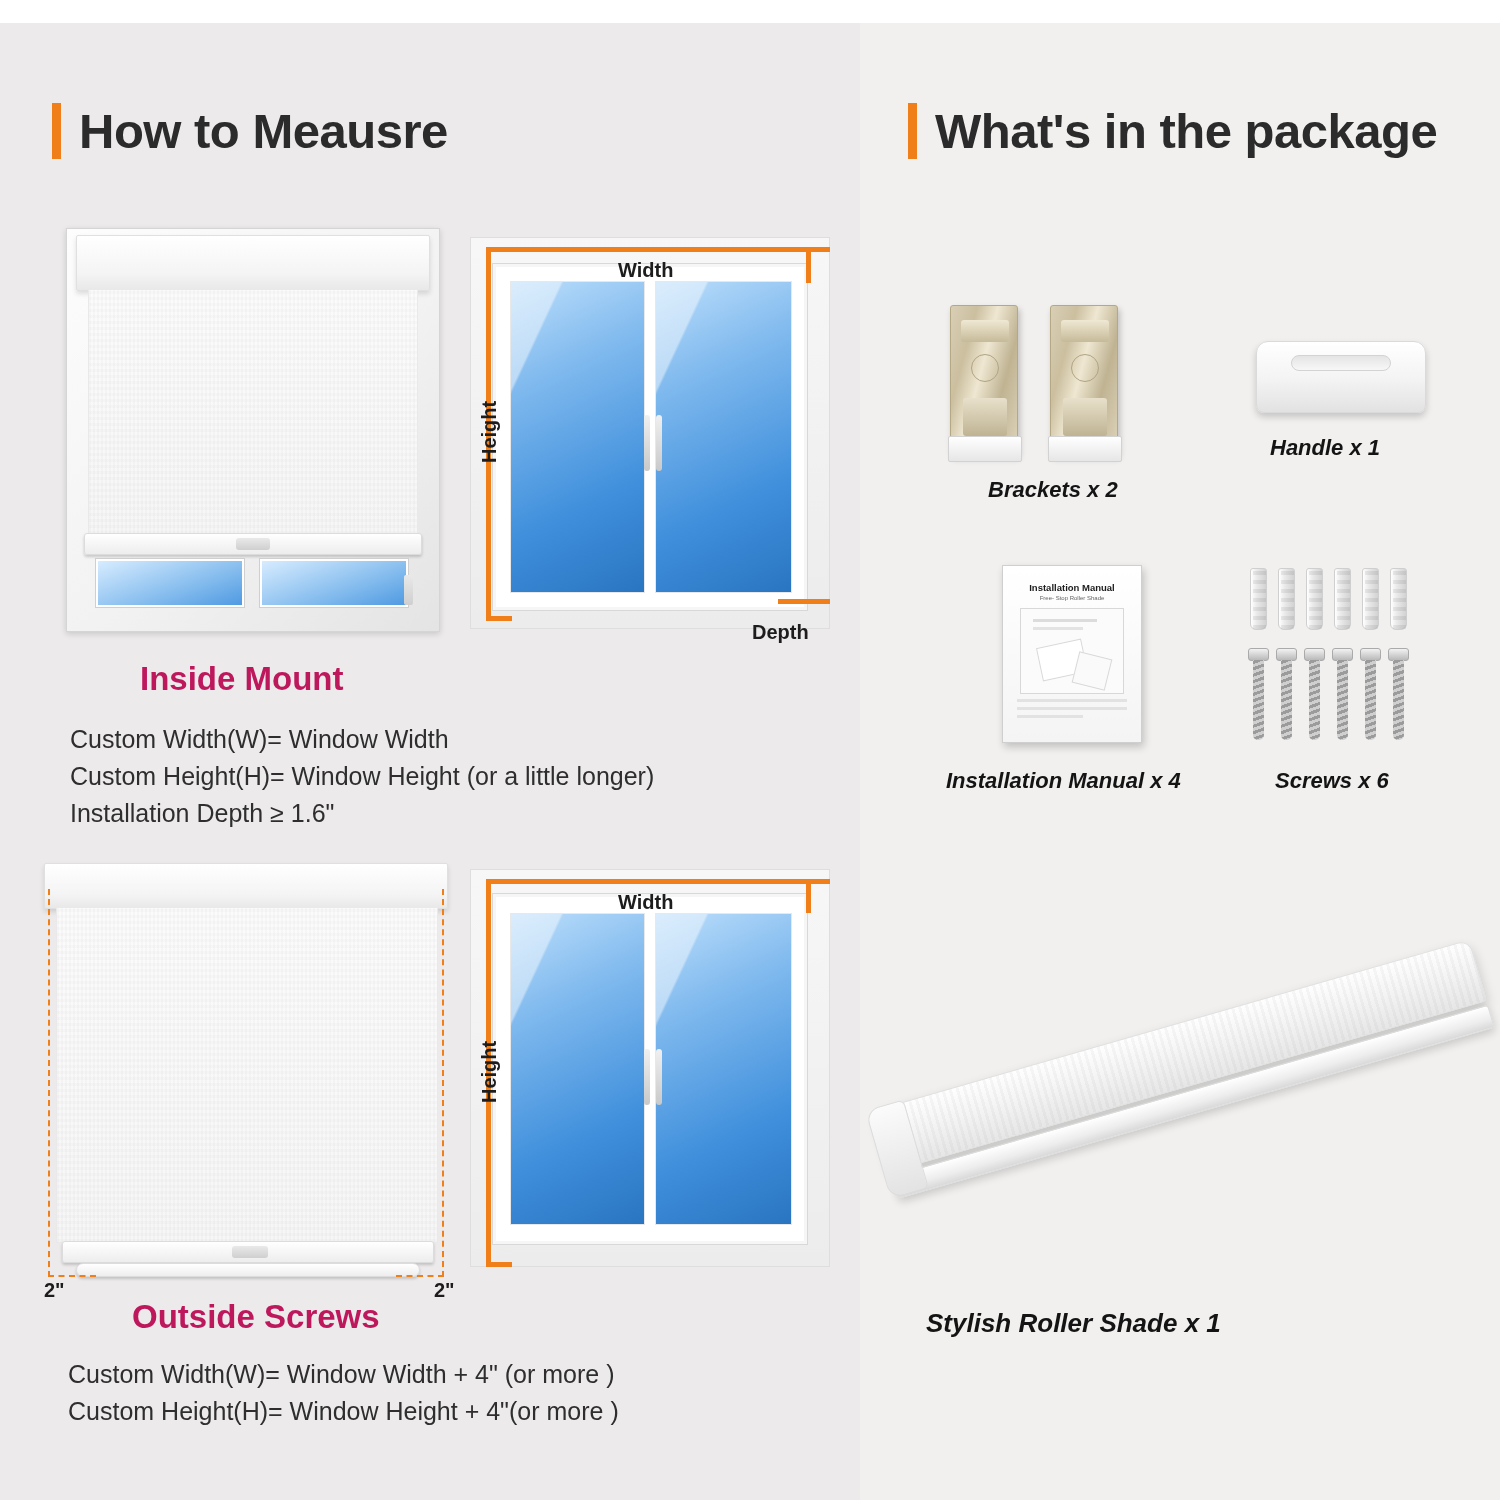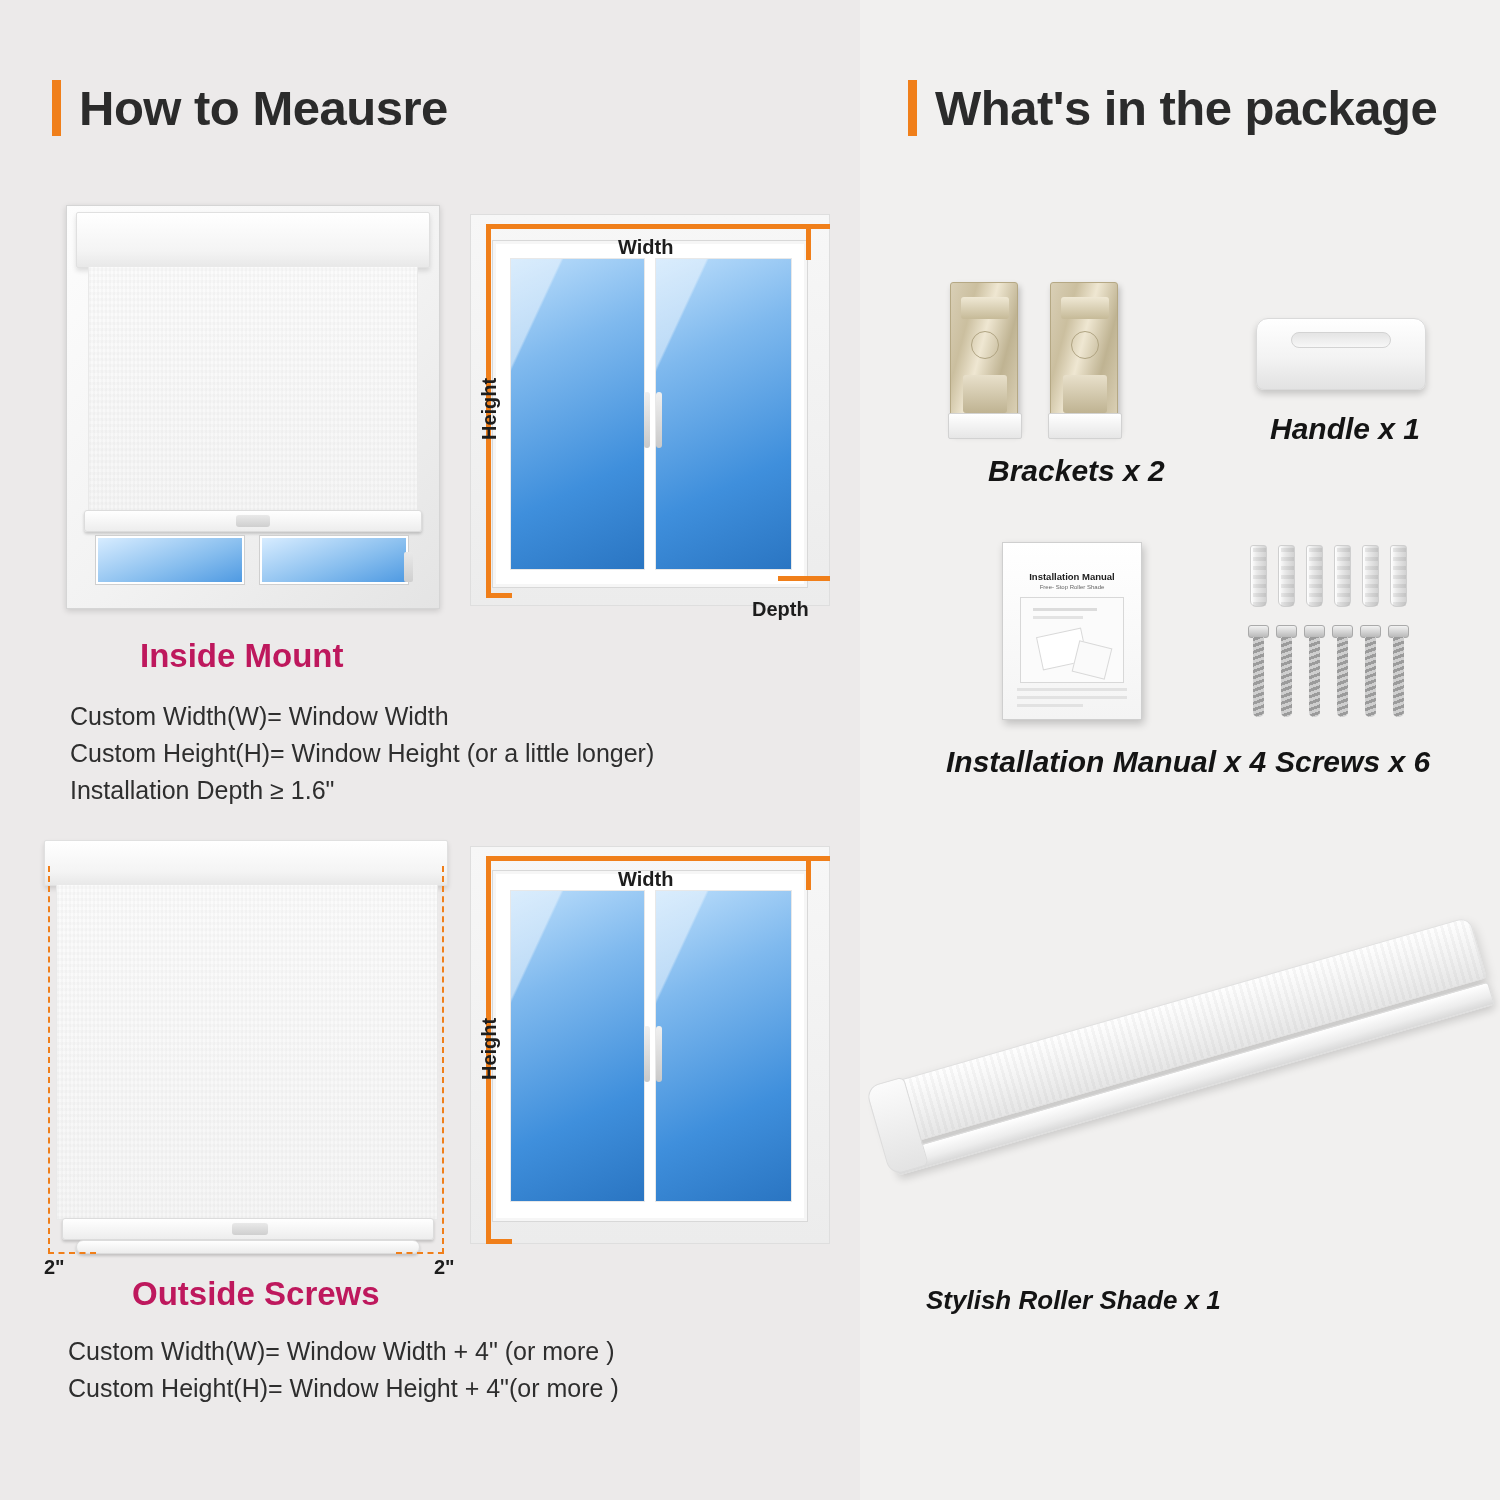--- a/index.html
+++ b/index.html
@@ -3,21 +3,21 @@
 <meta charset="utf-8">
 <style>
   * { box-sizing: border-box; margin: 0; padding: 0; }
   html, body { width: 1500px; height: 1500px; }
   body {
     font-family: "Liberation Sans", sans-serif;
     background: #ffffff;
     position: relative;
     overflow: hidden;
   }
-  .page { position: absolute; inset: 0; display: flex; }
+  .page { position: absolute; inset: 0; display: flex; margin-top: 23px; }
   .col-left {
     width: 860px; height: 1500px;
     background: #eceaea;
     position: relative;
   }
   .col-right {
     width: 640px; height: 1500px;
     background: #f1f0ef;
     position: relative;
   }
@@ -130,21 +130,21 @@
   }
   .spec {
     position: absolute;
     font-size: 25px; color: #2e2e2e; line-height: 1.5;
     white-space: nowrap;
   }
 
   
   .cap {
     position: absolute;
-    font-size: 30px; font-weight: 700; font-style: italic; color: #141414;
+    font-size: 22px; font-weight: 700; font-style: italic; color: #141414;
     white-space: nowrap;
   }
   .cap.big { font-size: 26px; }
 
   .bracket {
     position: absolute;
     width: 68px; height: 150px;
     background: linear-gradient(105deg,#d9cfb6 0%, #cbbf9f 25%, #efe7d2 45%, #bfb392 70%, #ded4ba 100%);
     border: 1px solid #b5a884;
     border-radius: 3px;
@@ -170,21 +170,21 @@
     background: linear-gradient(180deg,#e4e4e4,#f7f7f7);
     border: 1px solid #d3d3d3;
   }
 
   .manual {
     position: absolute;
     width: 140px; height: 178px;
     background: linear-gradient(180deg,#ffffff,#f4f4f4);
     border: 1px solid #cfcfcf;
     box-shadow: 2px 4px 8px rgba(0,0,0,.2);
-    padding: 28px 10px;
+    padding: 16px 10px;
   }
   .manual .mtitle {
     font-size: 9.5px; font-weight: 700; color: #1b1b1b; text-align: center;
   }
   .manual .msub {
     font-size: 6px; color: #666; text-align: center; margin-top: 2px;
   }
   .manual .mbox {
     margin: 7px auto 0; width: 104px; height: 86px;
     border: 1px solid #d8d8d8; background: #fbfbfb; position: relative;

